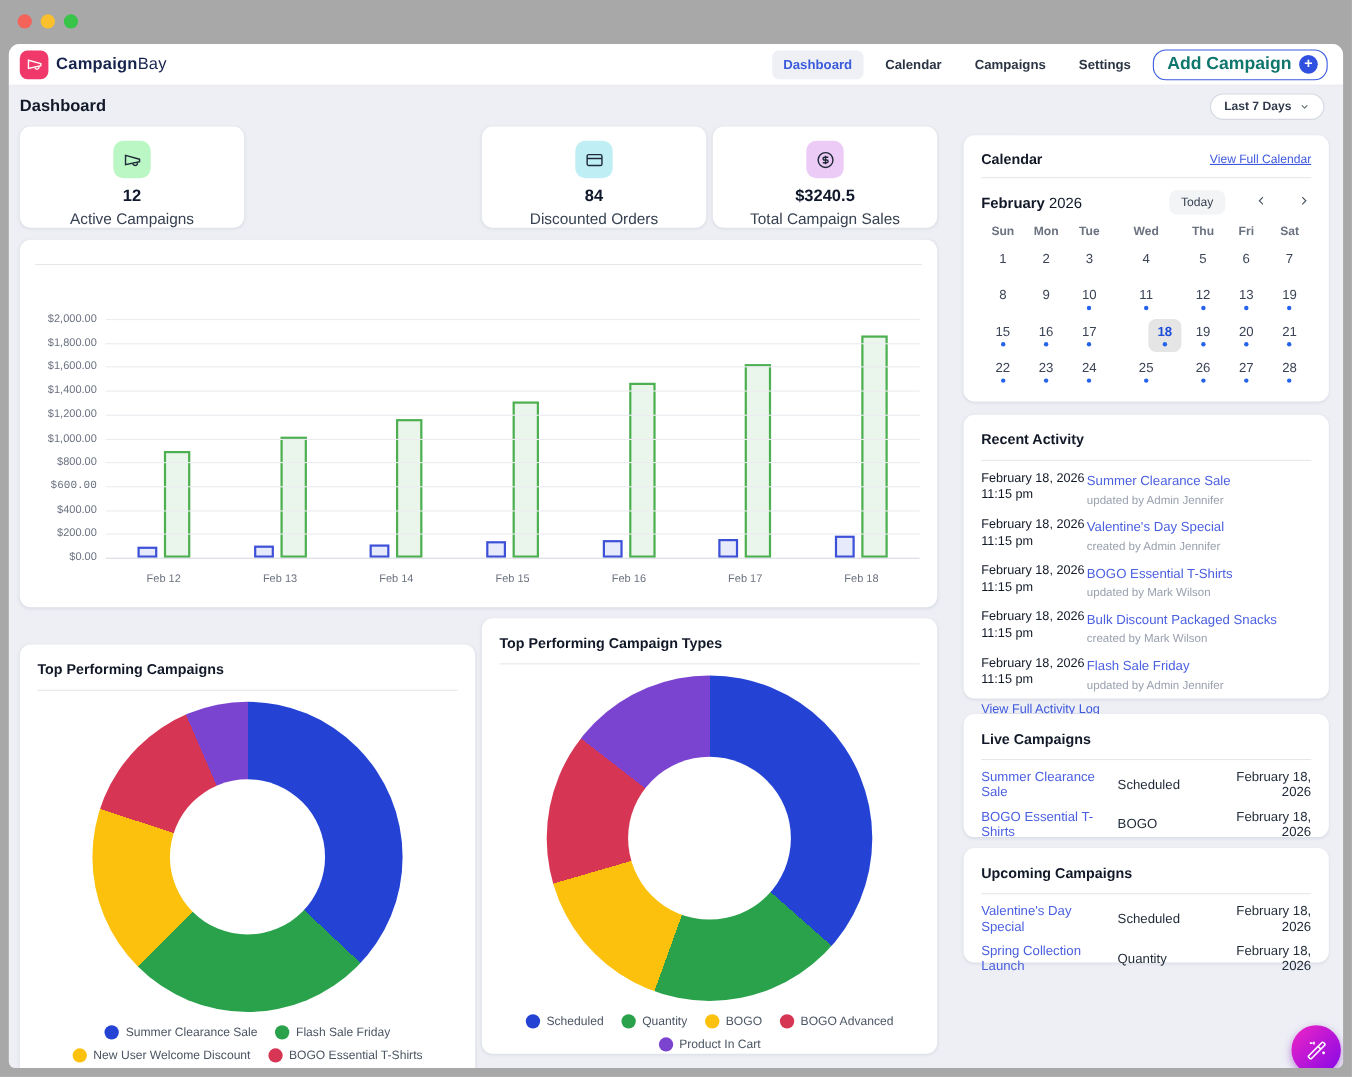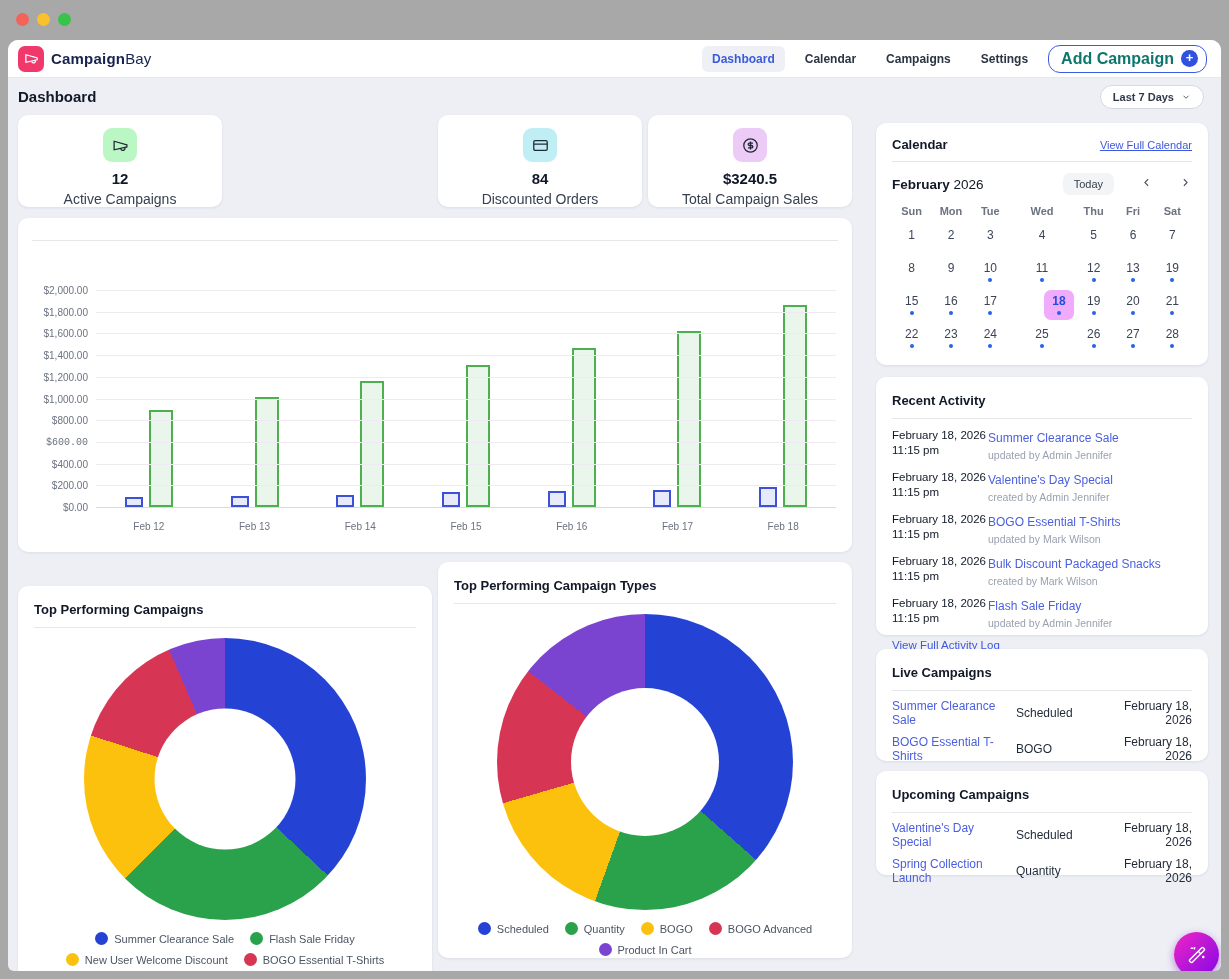--- a/index.html
+++ b/index.html
@@ -99,21 +99,21 @@
                font-size:11px; color:#374151; cursor:pointer; font-family:inherit; }
   .cal-arrow { background:none; border:none; cursor:pointer; padding:0 0 0 26px; }
   .cal-arrow svg { width:13px; height:13px; stroke:#4b5563; fill:none; stroke-width:2; }
   .cal-grid { display:grid; grid-template-columns:repeat(7,1fr); margin-top:10px; }
   .cal-wd { text-align:center; font-size:11px; font-weight:700; color:#6b7280; padding-bottom:7px; }
   .cal-cell { height:33px; display:flex; justify-content:center; }
   .cal-day { width:30px; height:30px; border-radius:7px; display:flex; flex-direction:column; align-items:center;
              justify-content:center; cursor:pointer; }
   .cal-num { font-size:12px; color:#3b4456; line-height:13px; }
   .cal-dot { width:4px; height:4px; border-radius:50%; margin-top:3px; }
-  .cal-day.selected { background:#f0abfc;margin-left:34px; }
+  .cal-day.selected { background:#e5e5e5;margin-left:34px; }
   .cal-day.selected .cal-num { color:#1d4ed8; font-weight:800; }
 
   
   #actCard { top:337px; height:258px; }
   .act-row { display:flex; margin-top:9px; }
   .act-date { width:96px; font-size:11.5px; color:#111827; line-height:15px; flex-shrink:0; }
   .act-main { flex:1; }
   .link { font-size:12px; color:#4a5fe0; text-decoration:none; cursor:pointer; }
   .act-meta { font-size:10.5px; color:#9aa1af; margin-top:3px; }
   .log-link { display:inline-block; margin-top:10px; font-size:11.5px; color:#3e58dd; text-decoration:underline; cursor:pointer; }

